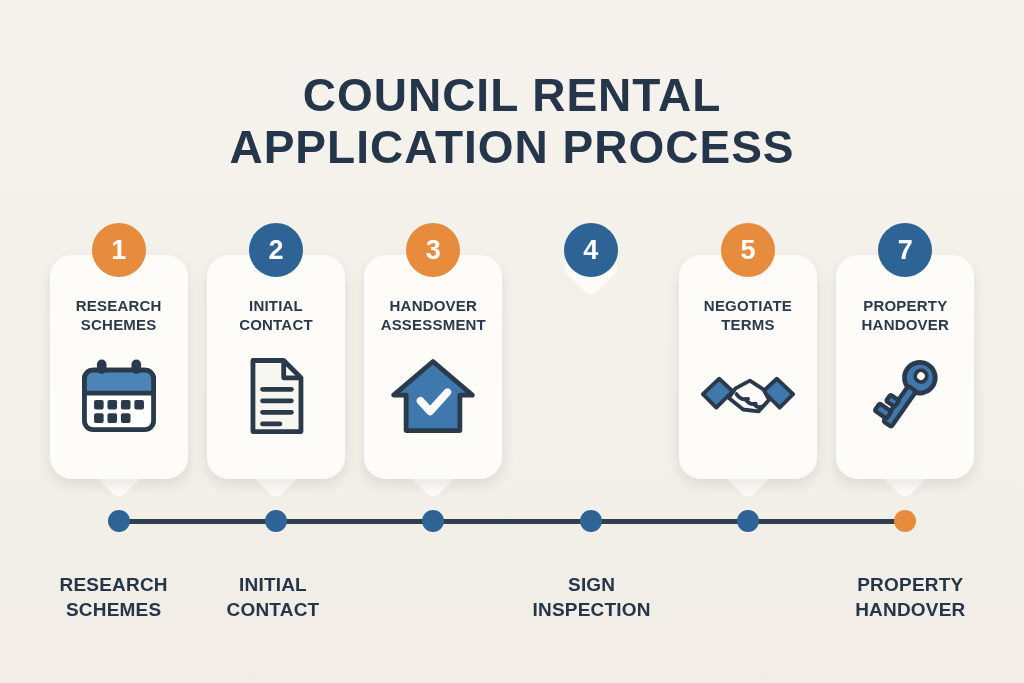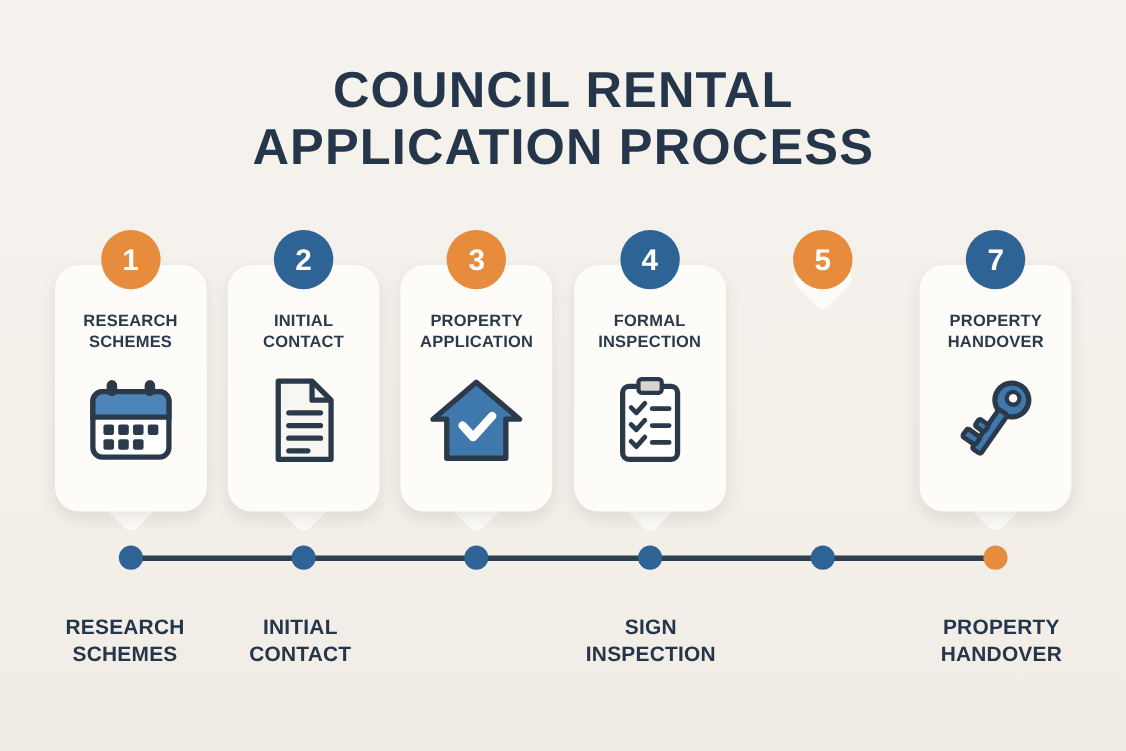--- a/index.html
+++ b/index.html
@@ -11,21 +11,21 @@
   .canvas{
     position:relative;
     width:1024px;height:683px;
     margin:0 auto;
     background:linear-gradient(180deg,#f6f3ee 0%,#f1ede6 100%);
     overflow:hidden;
   }
   .title{
     width:660px;
     margin:0 auto;
-    padding-top:56px;
+    padding-top:70px;
     text-align:center;
     font-size:46px;
     font-weight:700;
     line-height:1.12;
     letter-spacing:1px;
     color:#25364a;
   }
   .steps-row{
     display:flex;
     padding:0 40px;
@@ -138,55 +138,53 @@
             </g>
           </svg>
         </div>
       </div>
       <div class="tail"></div>
     </div>
 
     <div class="step">
       <div class="num-circle" data-accent="orange">3</div>
       <div class="card">
-        <div class="card-label">PROPERTY APPLICATION</div>
+        <div class="card-label">HANDOVER ASSESSMENT</div>
         <div class="icon-wrap">
           <svg width="96" height="96" viewBox="0 0 100 100">
             <path d="M50 13 L91 48 H78 V85 H22 V48 H9 Z" fill="#3f78ad" stroke="#2b3a4a" stroke-width="5" stroke-linejoin="round"></path>
             <path d="M37 54 l10 11 l18 -20" fill="none" stroke="#ffffff" stroke-width="8" stroke-linecap="round" stroke-linejoin="round"></path>
           </svg>
         </div>
       </div>
       <div class="tail"></div>
     </div>
 
     <div class="step">
       <div class="num-circle" data-accent="blue">4</div>
-      <div class="card">
-        <div class="icon-wrap" style="order:2">
-          <svg width="96" height="96" viewBox="0 0 100 100">
-            <rect x="24" y="17" width="52" height="69" rx="6" fill="#ffffff" stroke="#2b3a4a" stroke-width="5"></rect>
-            <rect x="39" y="10" width="22" height="13" rx="3" fill="#d9d5cc" stroke="#2b3a4a" stroke-width="4"></rect>
-            <g stroke="#2b3a4a" stroke-width="4.5" fill="none" stroke-linecap="round" stroke-linejoin="round">
-              <path d="M32 37 l5 5 l8 -9"></path>
-              <line x1="52" y1="38" x2="68" y2="38"></line>
-              <path d="M32 53 l5 5 l8 -9"></path>
-              <line x1="52" y1="54" x2="68" y2="54"></line>
-              <path d="M32 69 l5 5 l8 -9"></path>
-              <line x1="52" y1="70" x2="68" y2="70"></line>
-            </g>
-          </svg>
-        </div>
-        <div class="card-label" style="order:1">FORMAL INSPECTION</div>
-      </div>
       <div class="tail"></div>
     </div>
 
     <div class="step">
       <div class="num-circle" data-accent="orange">5</div>
+      <div class="card">
+        <div class="card-label">NEGOTIATE TERMS</div>
+        <div class="icon-wrap">
+          <svg width="96" height="96" viewBox="0 0 100 100">
+            <g stroke="#2b3a4a" stroke-width="4" stroke-linejoin="round" stroke-linecap="round">
+              <path d="M3 47 L20 31 L34 44 L17 61 Z" fill="#3f78ad"></path>
+              <path d="M97 47 L80 31 L66 44 L83 61 Z" fill="#3f78ad"></path>
+              <path d="M66 42 L52 33 L37 41 L30 51 L45 63 L61 65 L72 53 Z" fill="#fdfcf9"></path>
+              <path d="M38 47 q5 7 12 5" fill="none"></path>
+              <path d="M47 52 q5 7 11 5" fill="none"></path>
+              <path d="M56 57 q4 5 9 3" fill="none"></path>
+            </g>
+          </svg>
+        </div>
+      </div>
       <div class="tail"></div>
     </div>
 
     <div class="step">
       <div class="num-circle" data-accent="blue">7</div>
       <div class="card">
         <div class="card-label">PROPERTY HANDOVER</div>
         <div class="icon-wrap">
           <svg width="96" height="96" viewBox="0 0 100 100">
             <g transform="rotate(35 50 52)">

